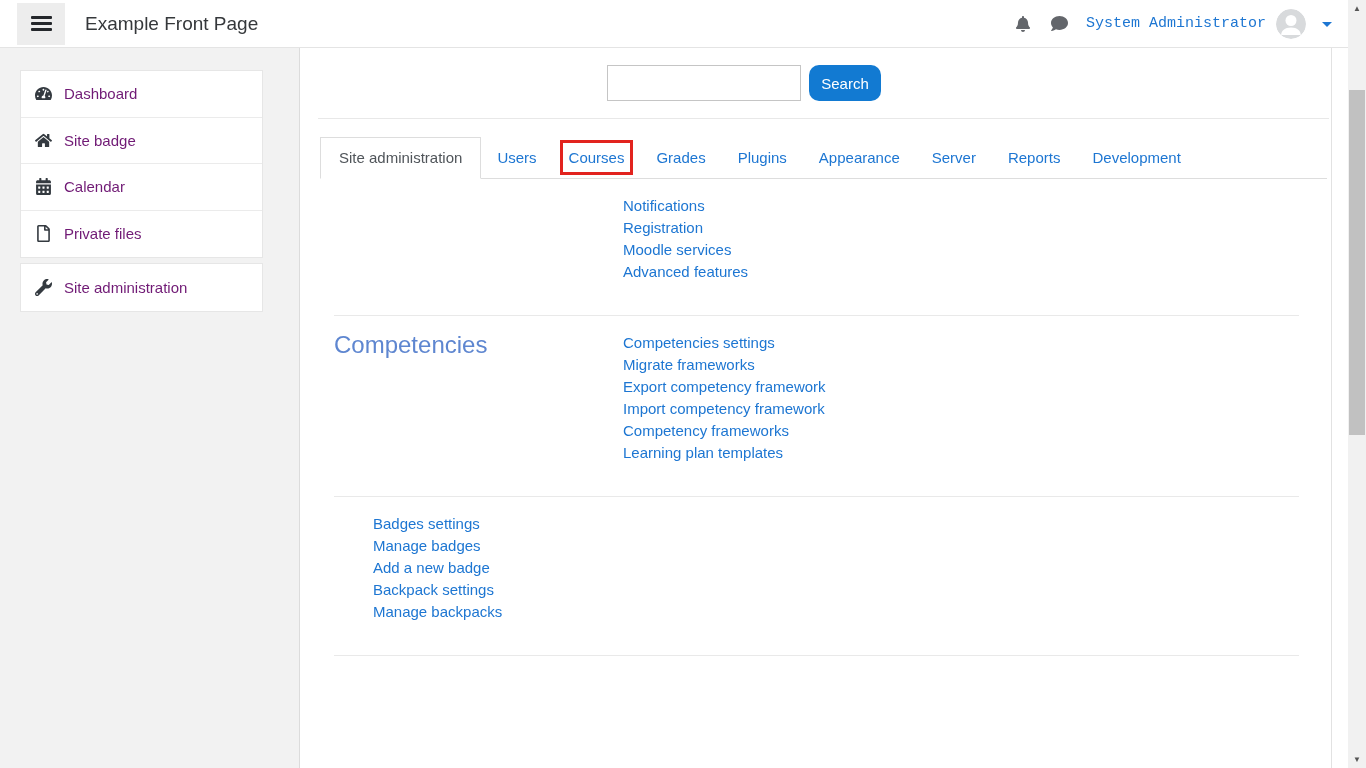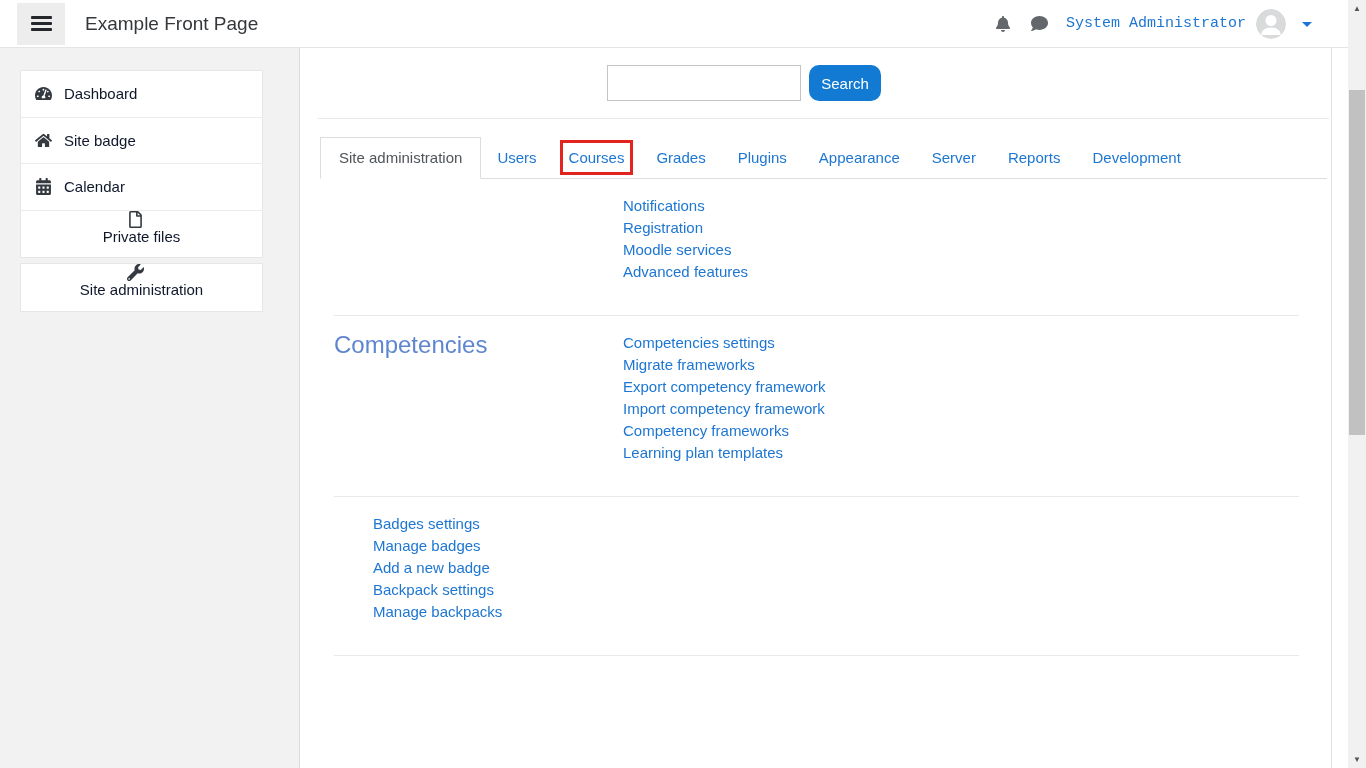--- a/index.html
+++ b/index.html
@@ -3,42 +3,42 @@
 <meta charset="utf-8">
 <style>
   * { margin:0; padding:0; box-sizing:border-box; }
   html,body { width:1366px; height:768px; overflow:hidden; background:#fff;
     font-family:"Liberation Sans","DejaVu Sans",sans-serif; }
   :root{
     --accent-blue:#127ad2; --link-blue:#1d76d2; --heading-blue:#5e86d0; --highlight-red:#e2231e;
   }
   
   .navbar { height:48px; background:#fff; border-bottom:1px solid #e4e4e4;
-    display:flex; align-items:center; padding-right:54px; position:relative; z-index:3; }
+    display:flex; align-items:center; padding-right:34px; position:relative; z-index:3; }
   .hamburger { width:48px; height:42px; margin-left:17px; background:#ededed; border:none;
     display:flex; align-items:center; justify-content:center; cursor:pointer; }
   .hamburger-bars { display:flex; flex-direction:column; gap:3px; }
   .hamburger-bars span { width:21px; height:3px; background:#24272b; border-radius:1px; }
   .navbar-title { margin-left:20px; font-size:19px; color:#35383b; }
   .navbar-right { margin-left:auto; display:flex; align-items:center;font-family:Liberation Mono, monospace; }
   .nav-icon { margin:0 10px; display:flex; cursor:pointer; }
   .user-name { color:var(--link-blue); font-size:15px; margin:0 10px 0 8px;
     text-decoration:none; cursor:pointer; }
   .avatar { width:30px; height:30px; border-radius:50%; overflow:hidden; display:block; cursor:pointer; }
   .caret { margin:2px 0 0 16px; width:0; height:0; cursor:pointer;
     border-left:5px solid transparent; border-right:5px solid transparent;
     border-top:5px solid var(--link-blue); }
   
   .content-row { display:flex; height:720px; }
   .drawer { width:300px; background:#f2f2f2; border-right:1px solid #dcdcdc;
     padding:22px 0 0 20px; flex:none; }
   .side-card { width:243px; background:#fff; border:1px solid #e6e6e6; margin-bottom:5px; }
   .side-item { display:flex; align-items:center; height:46.5px; padding:0 14px;
-    border-bottom:1px solid #ebebeb; font-size:15px; color:#0f172a; cursor:pointer; }
-  .side-item:last-child { border-bottom:none;flex-direction:column; }
+    border-bottom:1px solid #ebebeb; font-size:15px; color:#701a75; cursor:pointer; }
+  .side-item:last-child { border-bottom:none; }
   .side-icon { width:17px; height:17px; margin-right:12px; display:flex;
     align-items:center; justify-content:center; flex:none; }
   .main { flex:1; background:#fff; margin-right:34px; border-right:1px solid #e2e2e2;
     padding:17px 0 0 20px; position:relative; }
   
   .search-row { margin-left:287px; display:flex; height:36px; }
   .search-input { width:194px; height:36px; border:1px solid #c5c5c5; padding:0 8px;
     font-size:15px; color:#333; outline:none; }
   .search-btn { margin-left:8px; width:72px; height:36px; background:var(--accent-blue);
     color:#fff; border:none; border-radius:10px; font-size:15px; cursor:pointer; }

